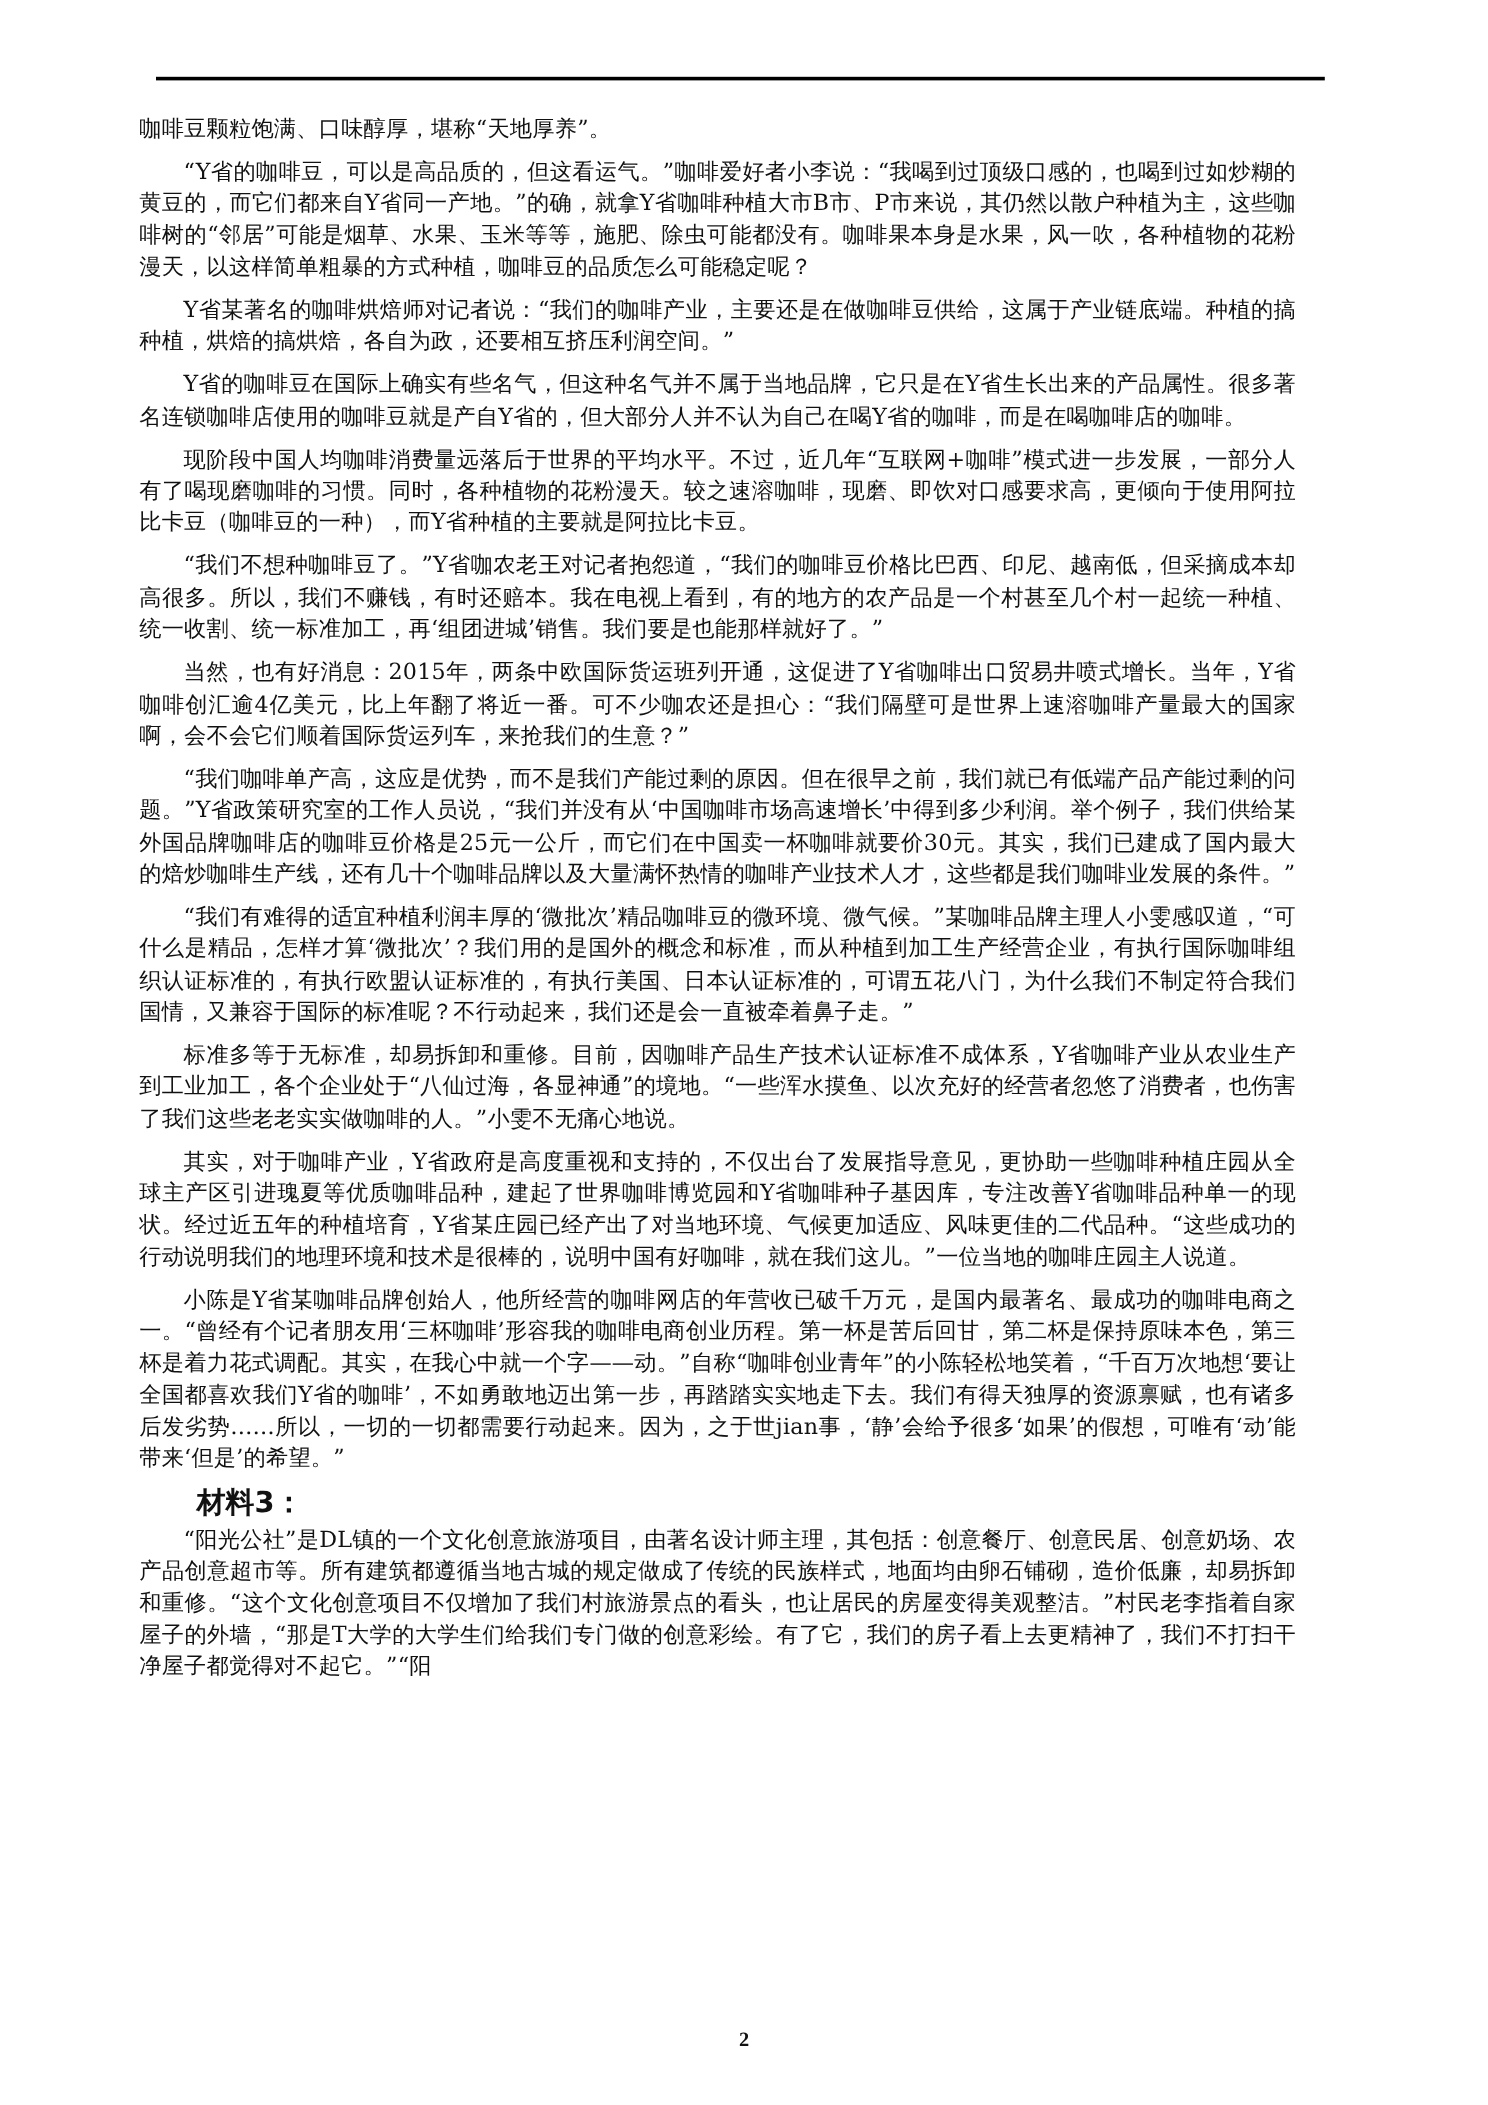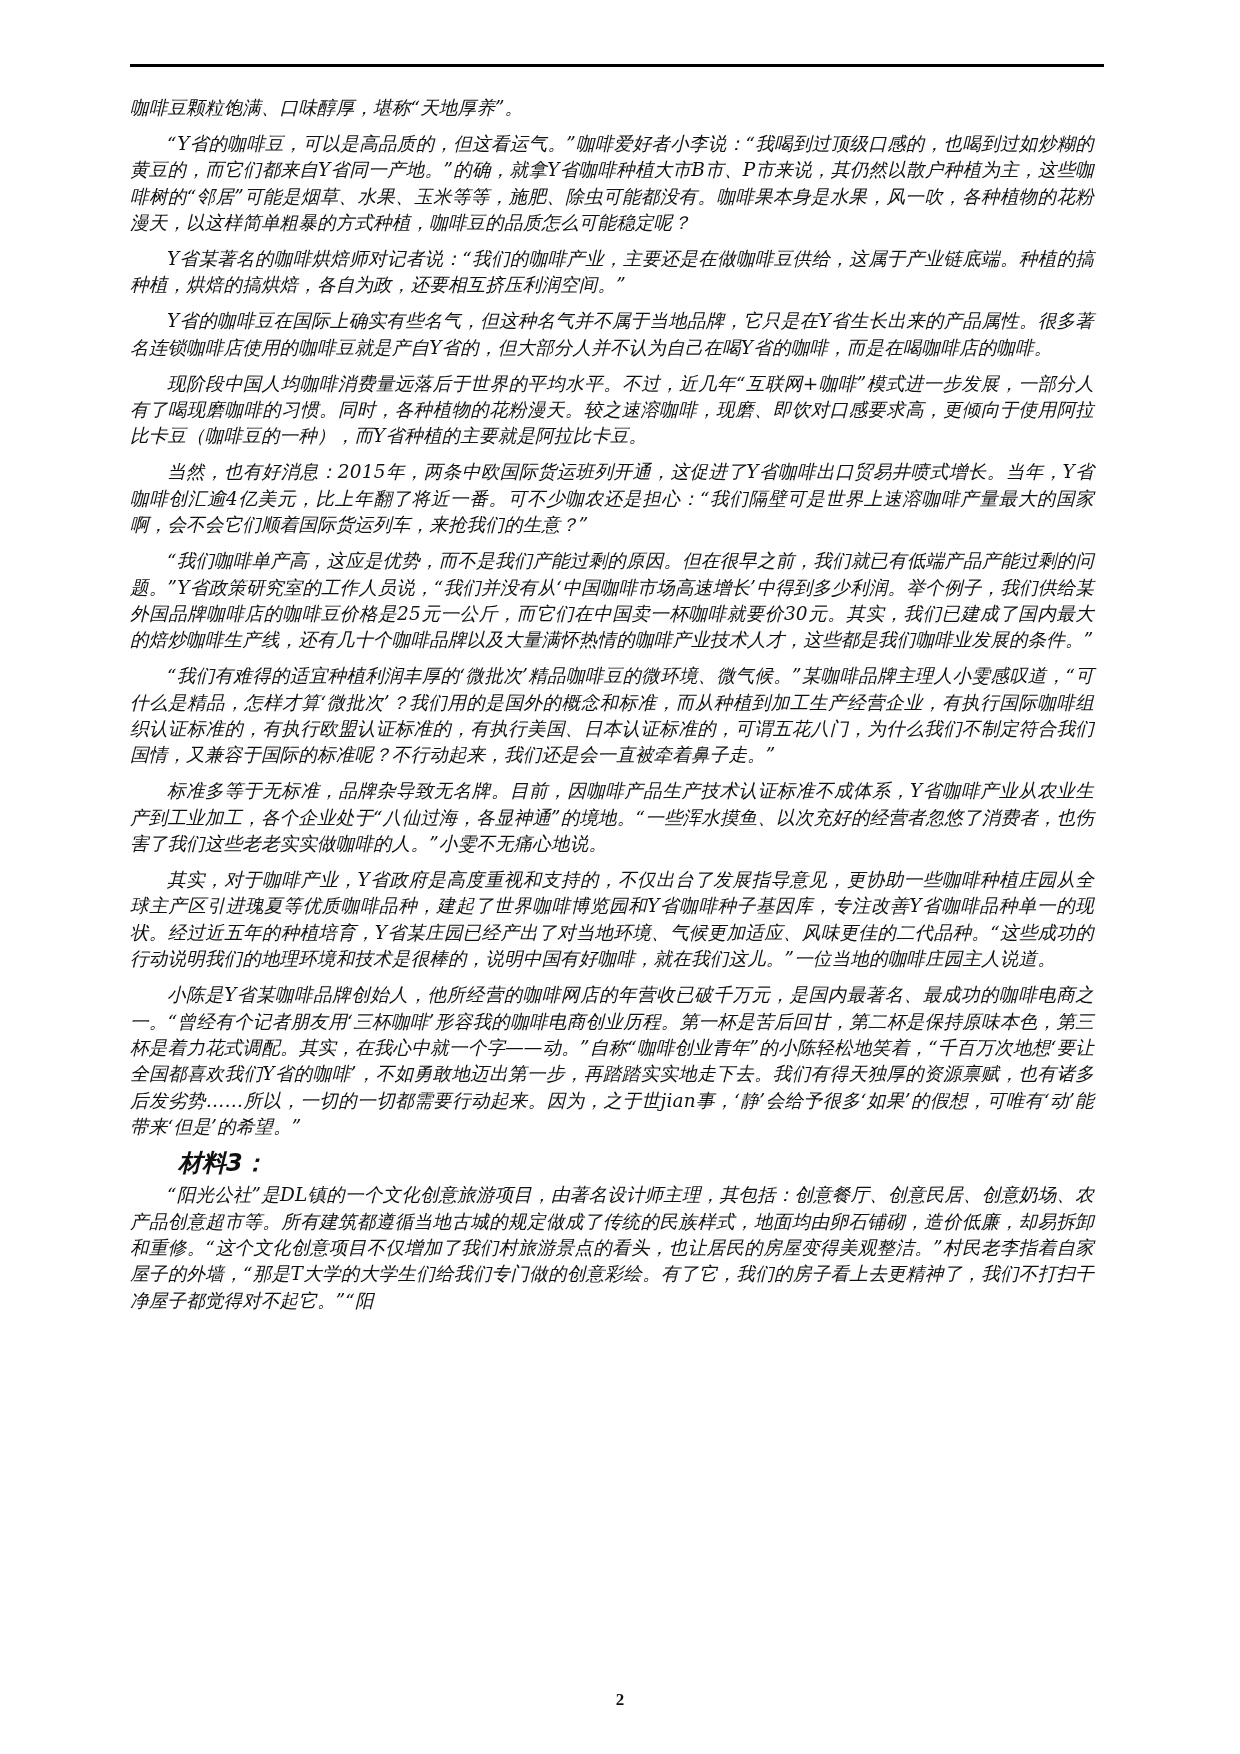--- a/index.html
+++ b/index.html
@@ -1,39 +1,40 @@
 <!DOCTYPE html>
 <html><head>
 <meta charset="utf-8">
 <style>
   html, body { margin: 0; padding: 0; background: #ffffff; }
   body { width: 1240px; height: 1754px; position: relative; overflow: hidden;
          font-family: "DejaVu Serif", "Liberation Serif", serif; color: #111; }
   .rule { position: absolute; left: 130px; top: 64px; width: 974px; height: 3px; background: #000; }
-  .content { position: absolute; left: 130px; top: 95px; width: 964px; font-style: italic; }
+  .content { position: absolute; left: 116px; top: 95px; width: 964px; }
   .p { font-size: 18.5px; line-height: 26.4px; margin: 0 0 9.5px 0; text-indent: 2em; text-align: justify; letter-spacing: 0.2px; }
   .p.noindent { text-indent: 0; }
   .heading { font-family: "DejaVu Sans", "Liberation Sans", sans-serif; font-weight: bold; font-size: 24px; line-height: 26px; margin: 2px 0 6px 0; text-indent: 2em; }
   .page-num { position: absolute; left: 0; width: 1240px; top: 1690px; text-align: center;
               font-family: "Liberation Serif", serif; font-weight: bold; font-size: 17px; }
 </style>
 </head>
 <body>
 
 <div class="rule"></div>
 
 <div class="content">
   <p class="p noindent">咖啡豆颗粒饱满、口味醇厚，堪称“天地厚养”。</p>
   <p class="p">“Y省的咖啡豆，可以是高品质的，但这看运气。”咖啡爱好者小李说：“我喝到过顶级口感的，也喝到过如炒糊的黄豆的，而它们都来自Y省同一产地。”的确，就拿Y省咖啡种植大市B市、P市来说，其仍然以散户种植为主，这些咖啡树的“邻居”可能是烟草、水果、玉米等等，施肥、除虫可能都没有。咖啡果本身是水果，风一吹，各种植物的花粉漫天，以这样简单粗暴的方式种植，咖啡豆的品质怎么可能稳定呢？</p>
   <p class="p">Y省某著名的咖啡烘焙师对记者说：“我们的咖啡产业，主要还是在做咖啡豆供给，这属于产业链底端。种植的搞种植，烘焙的搞烘焙，各自为政，还要相互挤压利润空间。”</p>
   <p class="p">Y省的咖啡豆在国际上确实有些名气，但这种名气并不属于当地品牌，它只是在Y省生长出来的产品属性。很多著名连锁咖啡店使用的咖啡豆就是产自Y省的，但大部分人并不认为自己在喝Y省的咖啡，而是在喝咖啡店的咖啡。</p>
   <p class="p">现阶段中国人均咖啡消费量远落后于世界的平均水平。不过，近几年“互联网+咖啡”模式进一步发展，一部分人有了喝现磨咖啡的习惯。同时，各种植物的花粉漫天。较之速溶咖啡，现磨、即饮对口感要求高，更倾向于使用阿拉比卡豆（咖啡豆的一种），而Y省种植的主要就是阿拉比卡豆。</p>
+  <p class="p">“我们不想种咖啡豆了。”Y省咖农老王对记者抱怨道，“我们的咖啡豆价格比巴西、印尼、越南低，但采摘成本却高很多。所以，我们不赚钱，有时还赔本。我在电视上看到，有的地方的农产品是一个村甚至几个村一起统一种植、统一收割、统一标准加工，再‘组团进城’销售。我们要是也能那样就好了。”</p>
   <p class="p">当然，也有好消息：2015年，两条中欧国际货运班列开通，这促进了Y省咖啡出口贸易井喷式增长。当年，Y省咖啡创汇逾4亿美元，比上年翻了将近一番。可不少咖农还是担心：“我们隔壁可是世界上速溶咖啡产量最大的国家啊，会不会它们顺着国际货运列车，来抢我们的生意？”</p>
   <p class="p">“我们咖啡单产高，这应是优势，而不是我们产能过剩的原因。但在很早之前，我们就已有低端产品产能过剩的问题。”Y省政策研究室的工作人员说，“我们并没有从‘中国咖啡市场高速增长’中得到多少利润。举个例子，我们供给某外国品牌咖啡店的咖啡豆价格是25元一公斤，而它们在中国卖一杯咖啡就要价30元。其实，我们已建成了国内最大的焙炒咖啡生产线，还有几十个咖啡品牌以及大量满怀热情的咖啡产业技术人才，这些都是我们咖啡业发展的条件。”</p>
   <p class="p">“我们有难得的适宜种植利润丰厚的‘微批次’精品咖啡豆的微环境、微气候。”某咖啡品牌主理人小雯感叹道，“可什么是精品，怎样才算‘微批次’？我们用的是国外的概念和标准，而从种植到加工生产经营企业，有执行国际咖啡组织认证标准的，有执行欧盟认证标准的，有执行美国、日本认证标准的，可谓五花八门，为什么我们不制定符合我们国情，又兼容于国际的标准呢？不行动起来，我们还是会一直被牵着鼻子走。”</p>
-  <p class="p">标准多等于无标准，品牌杂导致无名牌。目前，因咖啡产品生产技术认证标准不成体系，Y省咖啡产业从农业生产到工业加工，各个企业处于“八仙过海，各显神通”的境地。“一些浑水摸鱼、以次充好的经营者忽悠了消费者，也伤害了我们这些老老实实做咖啡的人。”小雯不无痛心地说。</p>
+  <p class="p">标准多等于无标准，却易拆卸和重修。目前，因咖啡产品生产技术认证标准不成体系，Y省咖啡产业从农业生产到工业加工，各个企业处于“八仙过海，各显神通”的境地。“一些浑水摸鱼、以次充好的经营者忽悠了消费者，也伤害了我们这些老老实实做咖啡的人。”小雯不无痛心地说。</p>
   <p class="p">其实，对于咖啡产业，Y省政府是高度重视和支持的，不仅出台了发展指导意见，更协助一些咖啡种植庄园从全球主产区引进瑰夏等优质咖啡品种，建起了世界咖啡博览园和Y省咖啡种子基因库，专注改善Y省咖啡品种单一的现状。经过近五年的种植培育，Y省某庄园已经产出了对当地环境、气候更加适应、风味更佳的二代品种。“这些成功的行动说明我们的地理环境和技术是很棒的，说明中国有好咖啡，就在我们这儿。”一位当地的咖啡庄园主人说道。</p>
   <p class="p">小陈是Y省某咖啡品牌创始人，他所经营的咖啡网店的年营收已破千万元，是国内最著名、最成功的咖啡电商之一。“曾经有个记者朋友用‘三杯咖啡’形容我的咖啡电商创业历程。第一杯是苦后回甘，第二杯是保持原味本色，第三杯是着力花式调配。其实，在我心中就一个字——动。”自称“咖啡创业青年”的小陈轻松地笑着，“千百万次地想‘要让全国都喜欢我们Y省的咖啡’，不如勇敢地迈出第一步，再踏踏实实地走下去。我们有得天独厚的资源禀赋，也有诸多后发劣势……所以，一切的一切都需要行动起来。因为，之于世jian事，‘静’会给予很多‘如果’的假想，可唯有‘动’能带来‘但是’的希望。”</p>
   <div class="heading">材料3：</div>
   <p class="p">“阳光公社”是DL镇的一个文化创意旅游项目，由著名设计师主理，其包括：创意餐厅、创意民居、创意奶场、农产品创意超市等。所有建筑都遵循当地古城的规定做成了传统的民族样式，地面均由卵石铺砌，造价低廉，却易拆卸和重修。“这个文化创意项目不仅增加了我们村旅游景点的看头，也让居民的房屋变得美观整洁。”村民老李指着自家屋子的外墙，“那是T大学的大学生们给我们专门做的创意彩绘。有了它，我们的房子看上去更精神了，我们不打扫干净屋子都觉得对不起它。”“阳</p>
 </div>
 
 <div class="page-num">2</div>
 
 </body></html>

